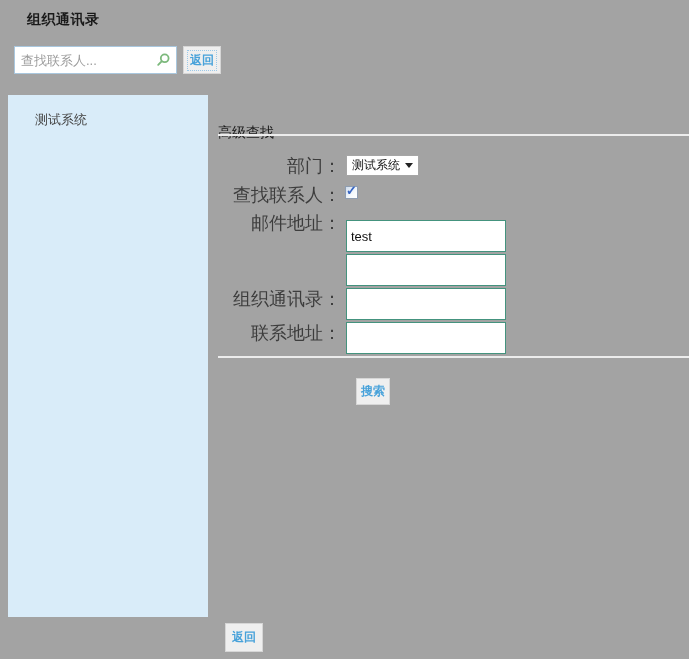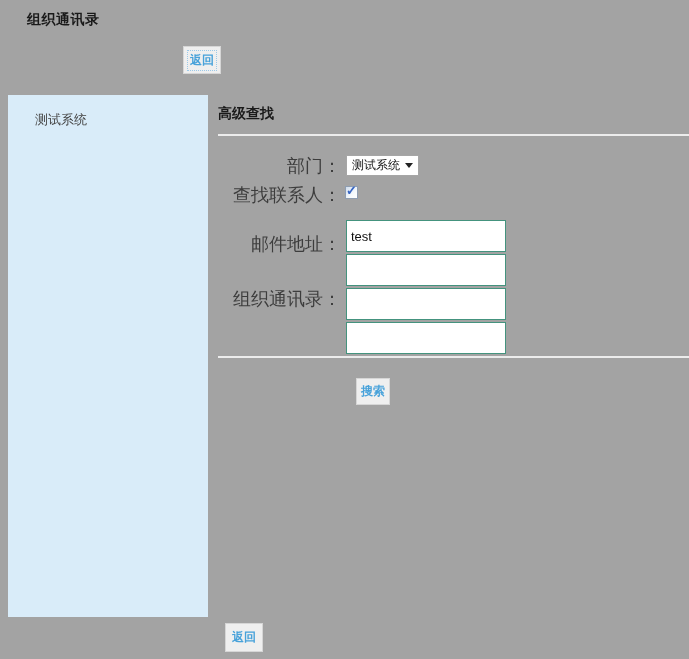--- a/index.html
+++ b/index.html
@@ -68,23 +68,23 @@
   }
   .sidebar-item {
     padding: 16px 0 0 27px;
     font-size: 13px;
     color: #454545;
     cursor: pointer;
   }
   
   .heading {
     position: absolute;
-    left: 218px; top: 105px;
+    left: 218px; top: 124px;
     font-size: 14px;
-    font-weight: bold;
+    font-weight: normal;
     color: #1a1a1a;
   }
   .divider {
     position: absolute;
     left: 218px;
     width: 471px;
     height: 2px;
     background: var(--divider, #ececec);
   }
   .divider-1 { top: 134px; }
@@ -94,21 +94,21 @@
     left: 218px;
     width: 123px;
     height: 20px;
     line-height: 20px;
     text-align: right;
     font-size: 18px;
     color: #3d3d3d;
   }
   .lbl-department { top: 156px; }
   .lbl-subdirectory { top: 185px; }
-  .lbl-email { top: 234px; }
+  .lbl-email { top: 213px; }
   .lbl-name { top: 255px; }
   .lbl-mobile { top: 289px; }
   .lbl-address { top: 323px; }
   .text-input {
     box-sizing: border-box;
     position: absolute;
     left: 346px;
     width: 160px; height: 32px;
     border: 1px solid var(--input-border-green, #44937e);
     padding: 1px 4px;
@@ -160,20 +160,29 @@
     color: var(--check-blue, #3866c4);
   }
 </style>
 </head>
 <body>
 
 <div class="page">
 
   <div class="page-title">组织通讯录</div>
 
+  <div class="search-wrap">
+    <input class="search-input" type="text" placeholder="查找联系人..." style="">
+    <span class="search-icon">
+      <svg width="14" height="14" viewBox="0 0 14 14">
+        <circle cx="8.7" cy="5.3" r="3.9" fill="none" stroke="#7cb97c" stroke-width="1.8"></circle>
+        <line x1="5.6" y1="8.4" x2="2.2" y2="11.8" stroke="#7cb97c" stroke-width="1.9" stroke-linecap="round"></line>
+      </svg>
+    </span>
+  </div>
 
   <button class="btn btn-back-top">
     <span class="inner">返回</span>
   </button>
 
   <div class="sidebar">
     <div class="sidebar-item">测试系统</div>
   </div>
 
   <div class="heading">高级查找</div>
@@ -191,20 +200,21 @@
   </span>
 
   <div class="form-label lbl-email">邮件地址：</div>
   <input class="text-input inp-email" type="text" value="test" style="">
 
   <input class="text-input inp-name" type="text" value="" style="">
 
   <div class="form-label lbl-mobile">组织通讯录：</div>
   <input class="text-input inp-mobile" type="text" value="" style="">
 
+  <div class="form-label lbl-address">联系地址：</div>
   <input class="text-input inp-address" type="text" value="" style="">
 
   <div class="divider divider-2"></div>
 
   <button class="btn btn-search">
     <span>搜索</span>
   </button>
 
   <button class="btn btn-back-bottom">
     <span>返回</span>

